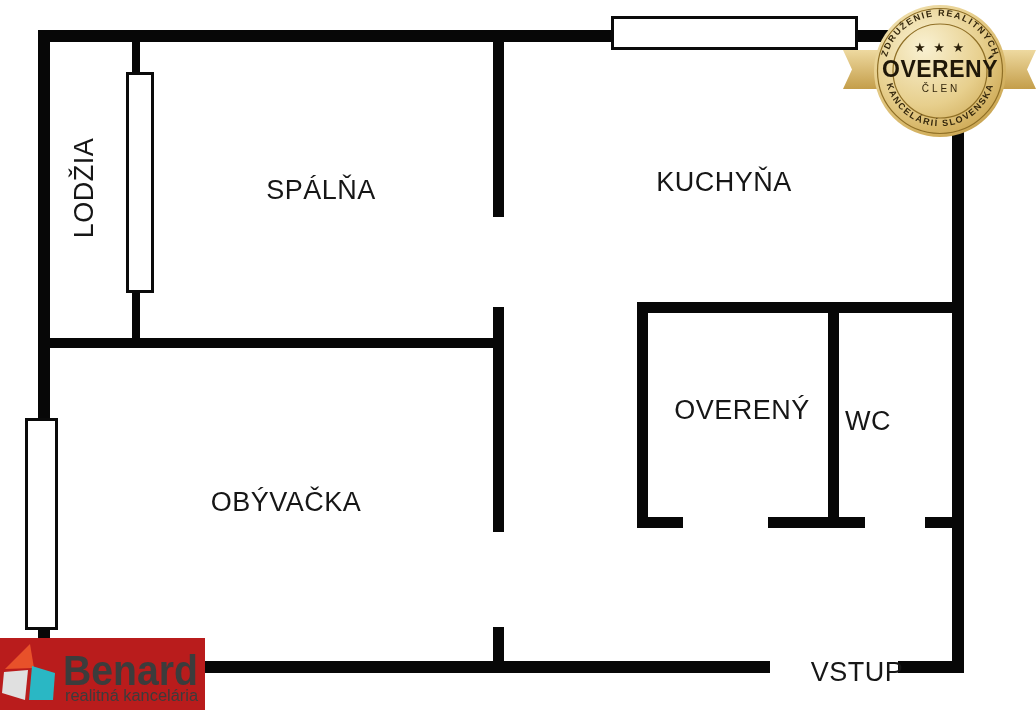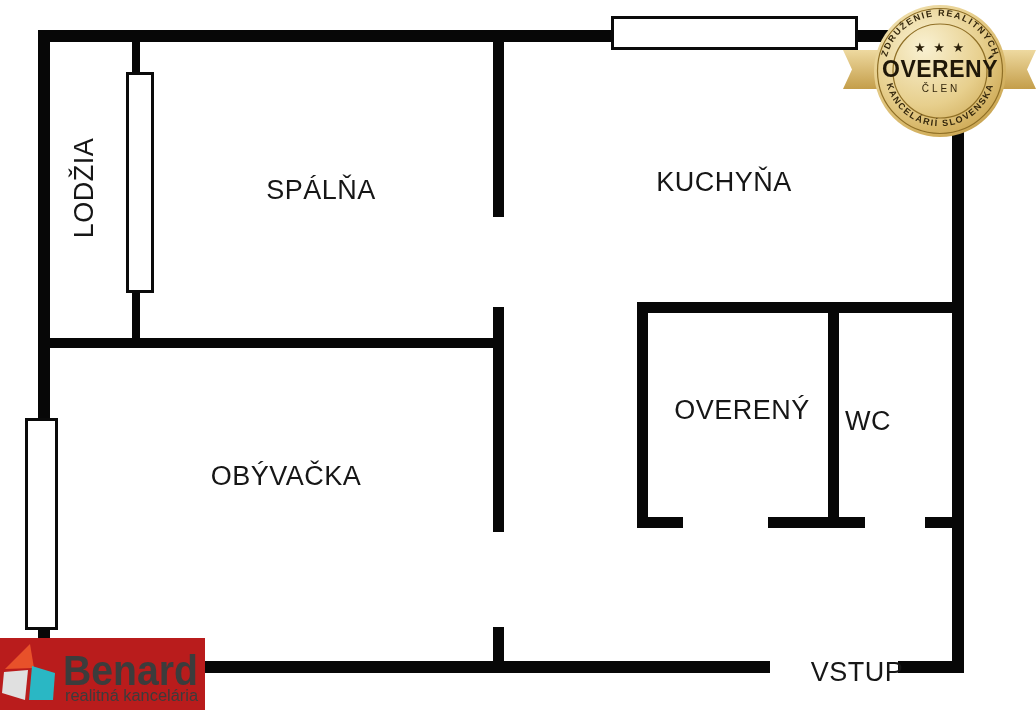--- a/index.html
+++ b/index.html
@@ -43,21 +43,21 @@
 
   <div class="window" style="left:126px;top:72px;width:28px;height:221px;"></div>
   <div class="window" style="left:25px;top:418px;width:33px;height:212px;"></div>
   <div class="window" style="left:611px;top:16px;width:247px;height:34px;"></div>
 
   <span class="room-label rot" style="left:84px;top:188px;">LODŽIA</span>
   <span class="room-label" style="left:321px;top:190px;">SPÁLŇA</span>
   <span class="room-label" style="left:724px;top:182px;">KUCHYŇA</span>
   <span class="room-label" style="left:742px;top:410px;">OVERENÝ</span>
   <span class="room-label" style="left:868px;top:409px;margin-top:12px;">WC</span>
-  <span class="room-label" style="left:286px;top:476px;">OBÝVAČKA</span>
+  <span class="room-label" style="left:286px;top:502px;">OBÝVAČKA</span>
   <span class="room-label" style="left:844px;top:672px;margin-left:13px;">VSTUP</span>
 
   <svg id="badge" width="201" height="145" viewBox="0 0 201 145">
     <defs>
       <linearGradient id="ribbonG" x1="0" y1="0" x2="0" y2="1">
         <stop offset="0" stop-color="#eed9a0"></stop>
         <stop offset="1" stop-color="#c49e4a"></stop>
       </linearGradient>
       <radialGradient id="sealG" cx="0.38" cy="0.32" r="0.8">
         <stop offset="0" stop-color="#f9f1d2"></stop>

